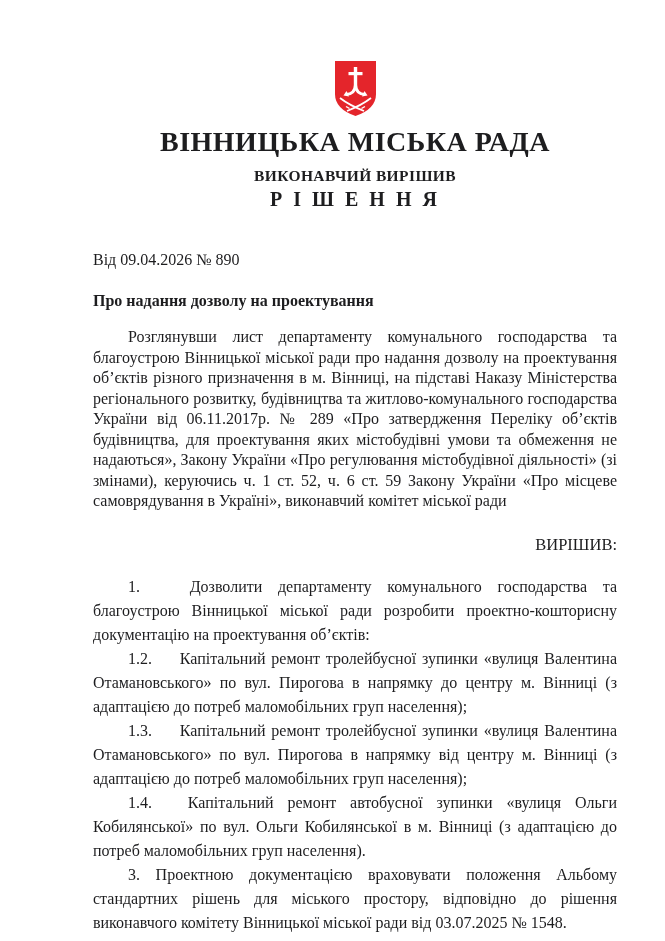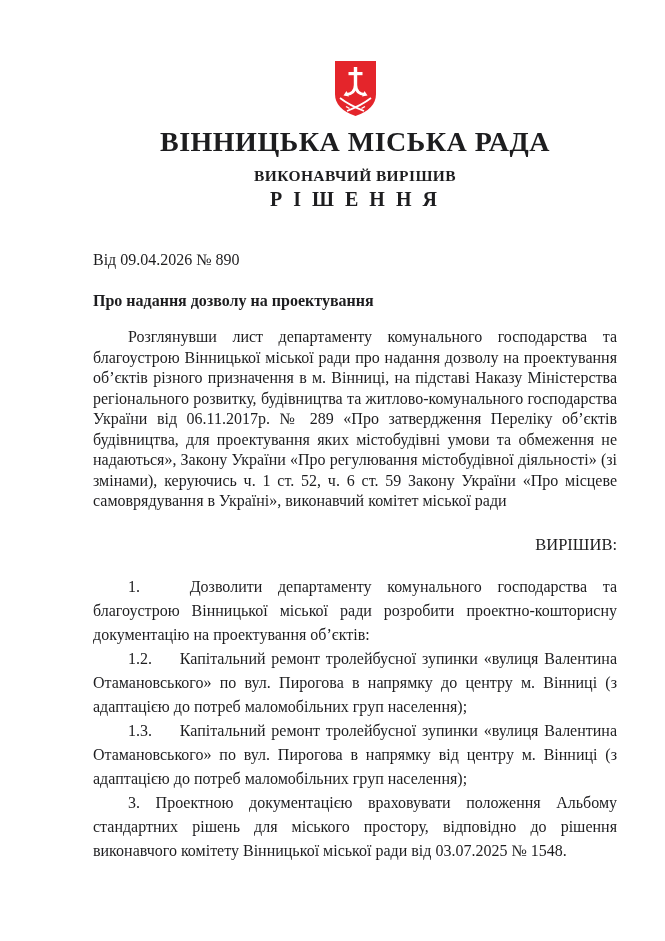--- a/index.html
+++ b/index.html
@@ -134,19 +134,20 @@
 
     <div>
 
         <p class="item tabbed"><span class="num">1.</span> <span>Дозволити департаменту комунального господарства та благоустрою Вінницької міської ради розробити проектно-кошторисну документацію на проектування об’єктів:</span></p>
 
 
         <p class="item tabbed"><span class="num">1.2.</span> <span>Капітальний ремонт тролейбусної зупинки «вулиця Валентина Отамановського» по вул. Пирогова в напрямку до центру м. Вінниці (з адаптацією до потреб маломобільних груп населення);</span></p>
 
         <p class="item tabbed"><span class="num">1.3.</span> <span>Капітальний ремонт тролейбусної зупинки «вулиця Валентина Отамановського» по вул. Пирогова в напрямку від центру м. Вінниці (з адаптацією до потреб маломобільних груп населення);</span></p>
 
+        <p class="item tabbed"><span class="num">1.4.</span> <span>Капітальний ремонт автобусної зупинки «вулиця Ольги Кобилянської» по вул. Ольги Кобилянської в м. Вінниці (з адаптацією до потреб маломобільних груп населення).</span></p>
 
 
         <p class="item"><span class="num">3.</span> <span>Проектною документацією враховувати положення Альбому стандартних рішень для міського простору, відповідно до рішення виконавчого комітету Вінницької міської ради від  03.07.2025 № 1548.</span></p>
       </div>
 
   </div>
 </div>
 
 </body></html>

